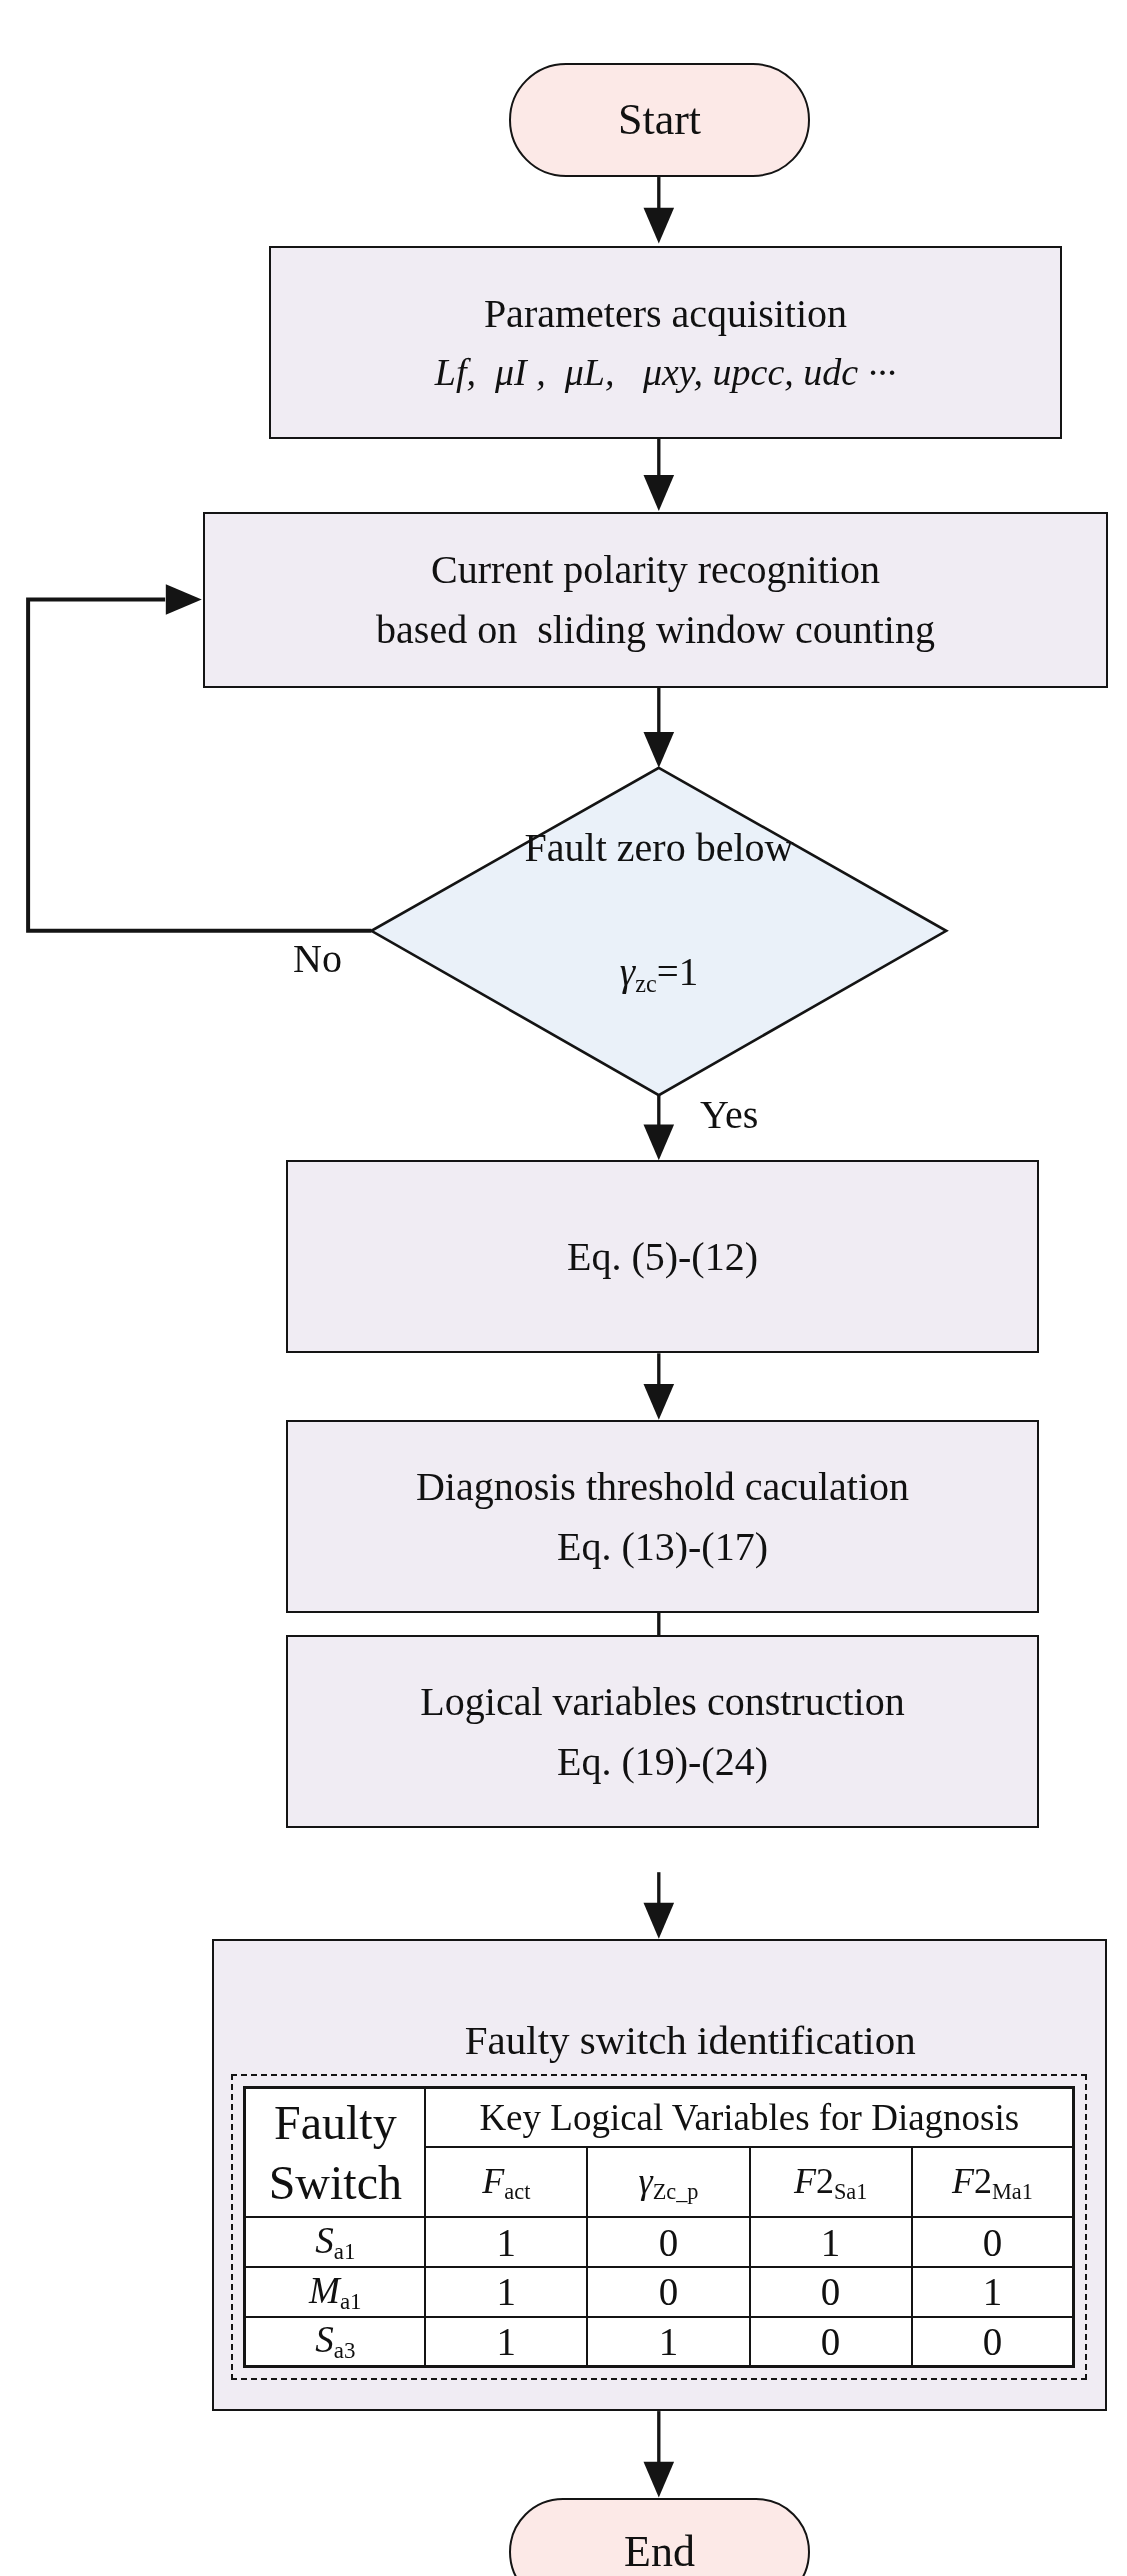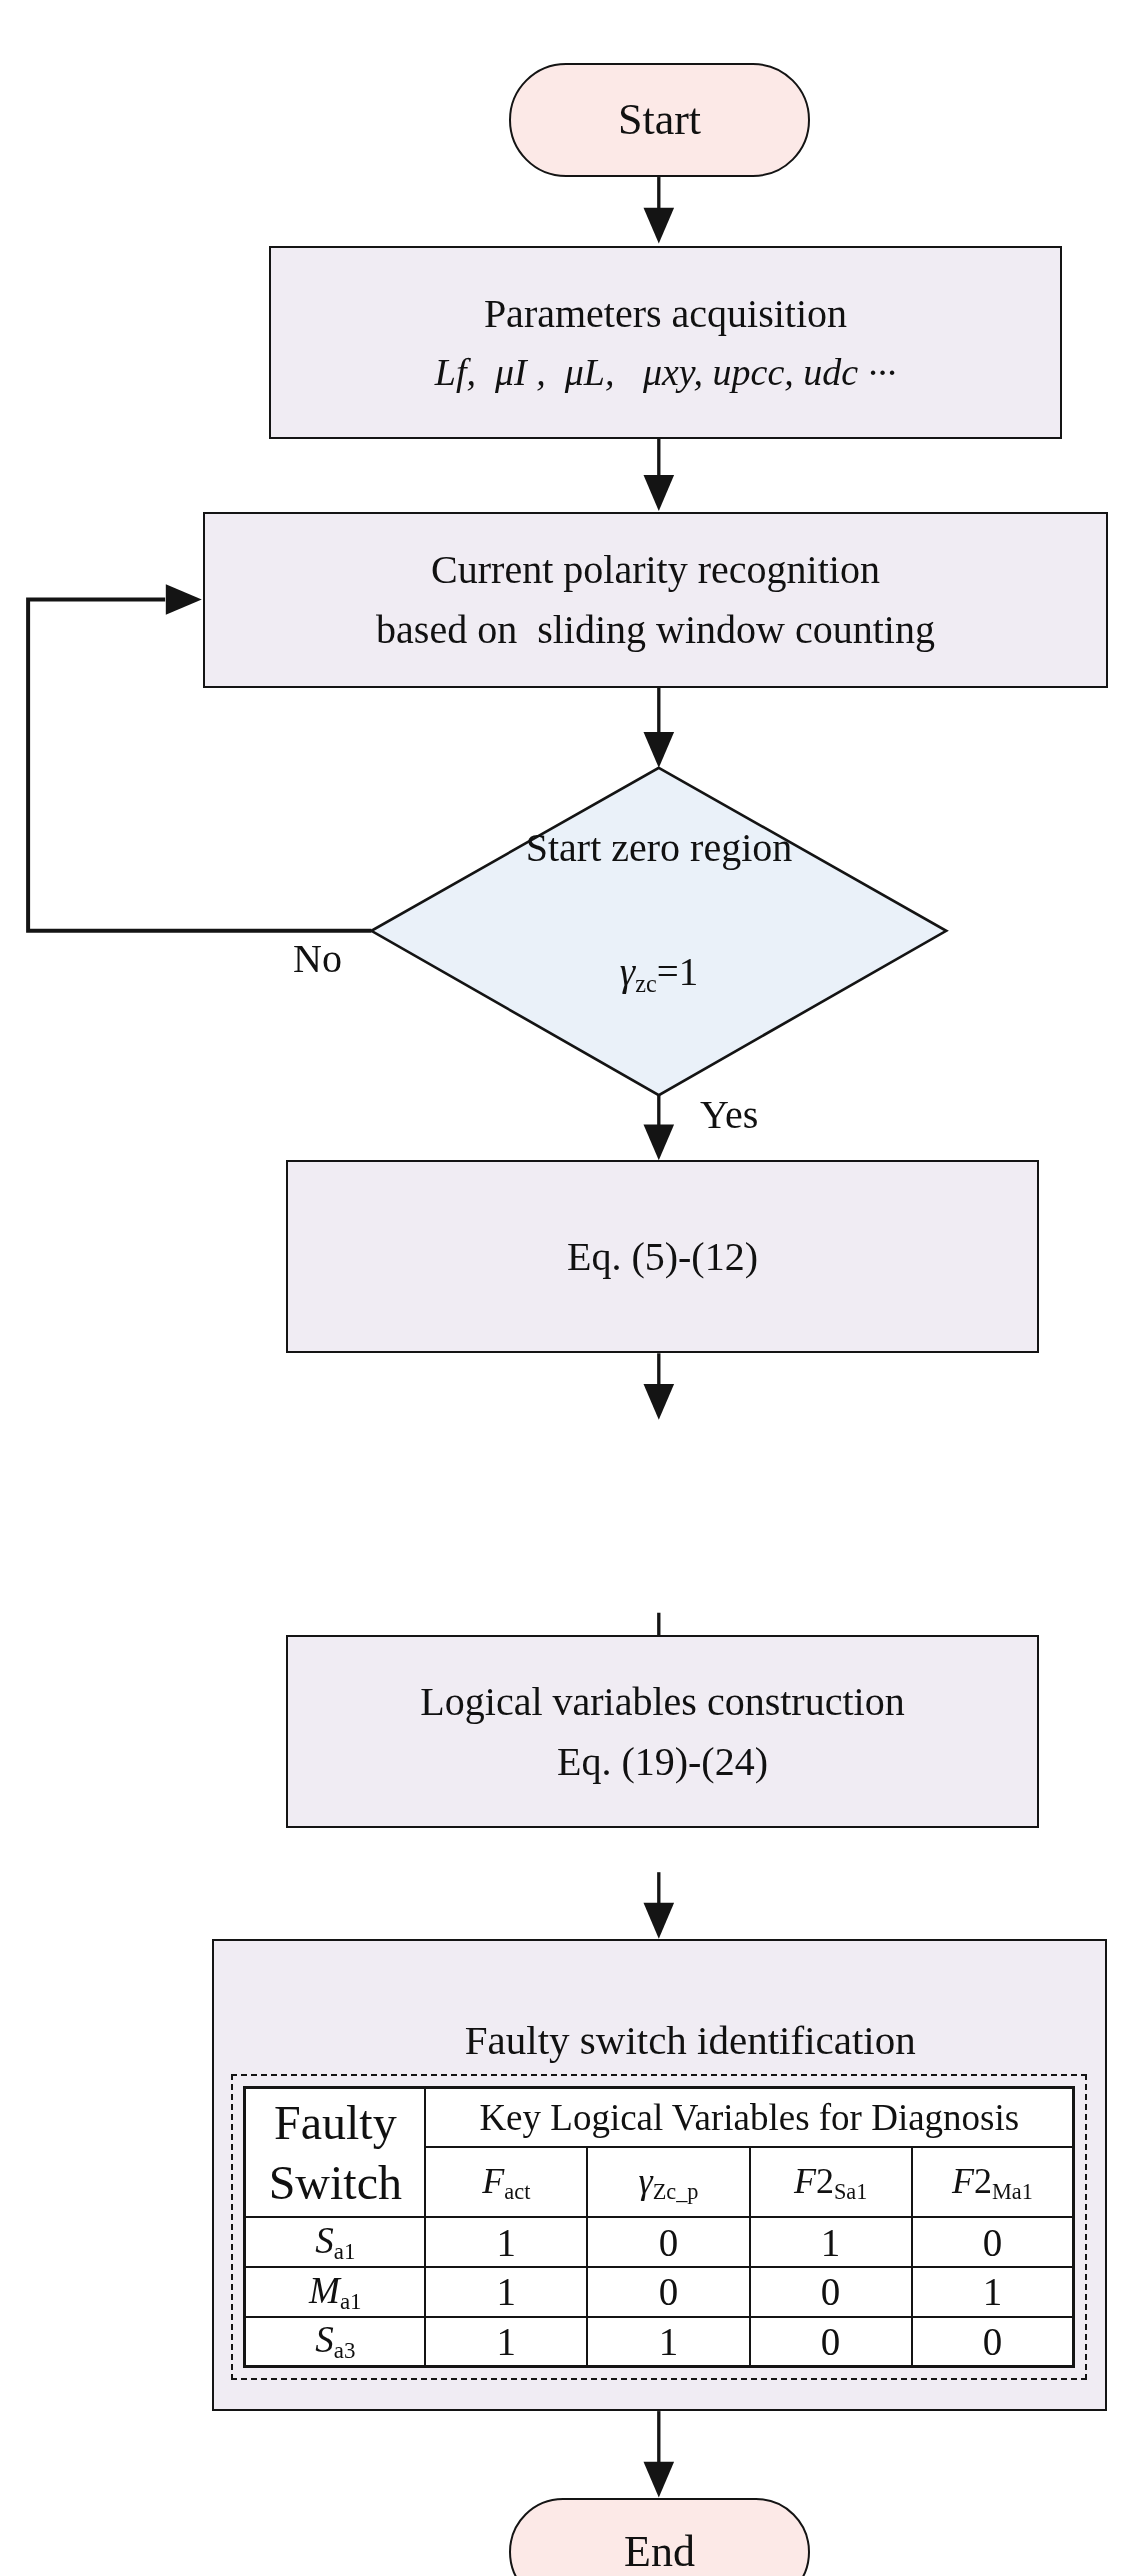--- a/index.html
+++ b/index.html
@@ -120,33 +120,37 @@
     <span class="l1">Parameters acquisition</span>
     <span class="l2 math">Lf,  μI ,  μL,   μxy, upcc, udc ···</span>
   </div>
 
   <div class="node rect" style="left:203px;top:476px;width:905px;height:176px;">
     <span class="l1">Current polarity recognition</span>
     <span class="l2">based on  sliding window counting</span>
   </div>
 
   <div class="diamond-text">
-    <span>Start zero region</span>
+    <span>Fault zero below</span>
   </div>
   <div class="diamond-eq">
     <span class="it">γ</span><span class="sub">zc</span><span>=1</span>
   </div>
 
   <div class="floatlabel" style="left:293px;top:903px;">No</div>
   <div class="floatlabel" style="left:700px;top:1059px;">Yes</div>
 
   <div class="node rect" style="left:286px;top:1124px;width:753px;height:193px;">
     <span class="l2 eqline">Eq. (5)-(12)</span>
   </div>
 
+  <div class="node rect" style="left:286px;top:1384px;width:753px;height:193px;">
+    <span class="l1">Diagnosis threshold caculation</span>
+    <span class="l2 eqline">Eq. (13)-(17)</span>
+  </div>
 
   <div class="node rect" style="left:286px;top:1599px;width:753px;height:193px;">
     <span class="l1">Logical variables construction</span>
     <span class="l2 eqline">Eq. (19)-(24)</span>
   </div>
 
   <div class="bigbox">
     <div class="bigbox-title">
       <span>Faulty switch identification</span><br>
       <span>based on the Table below</span>

